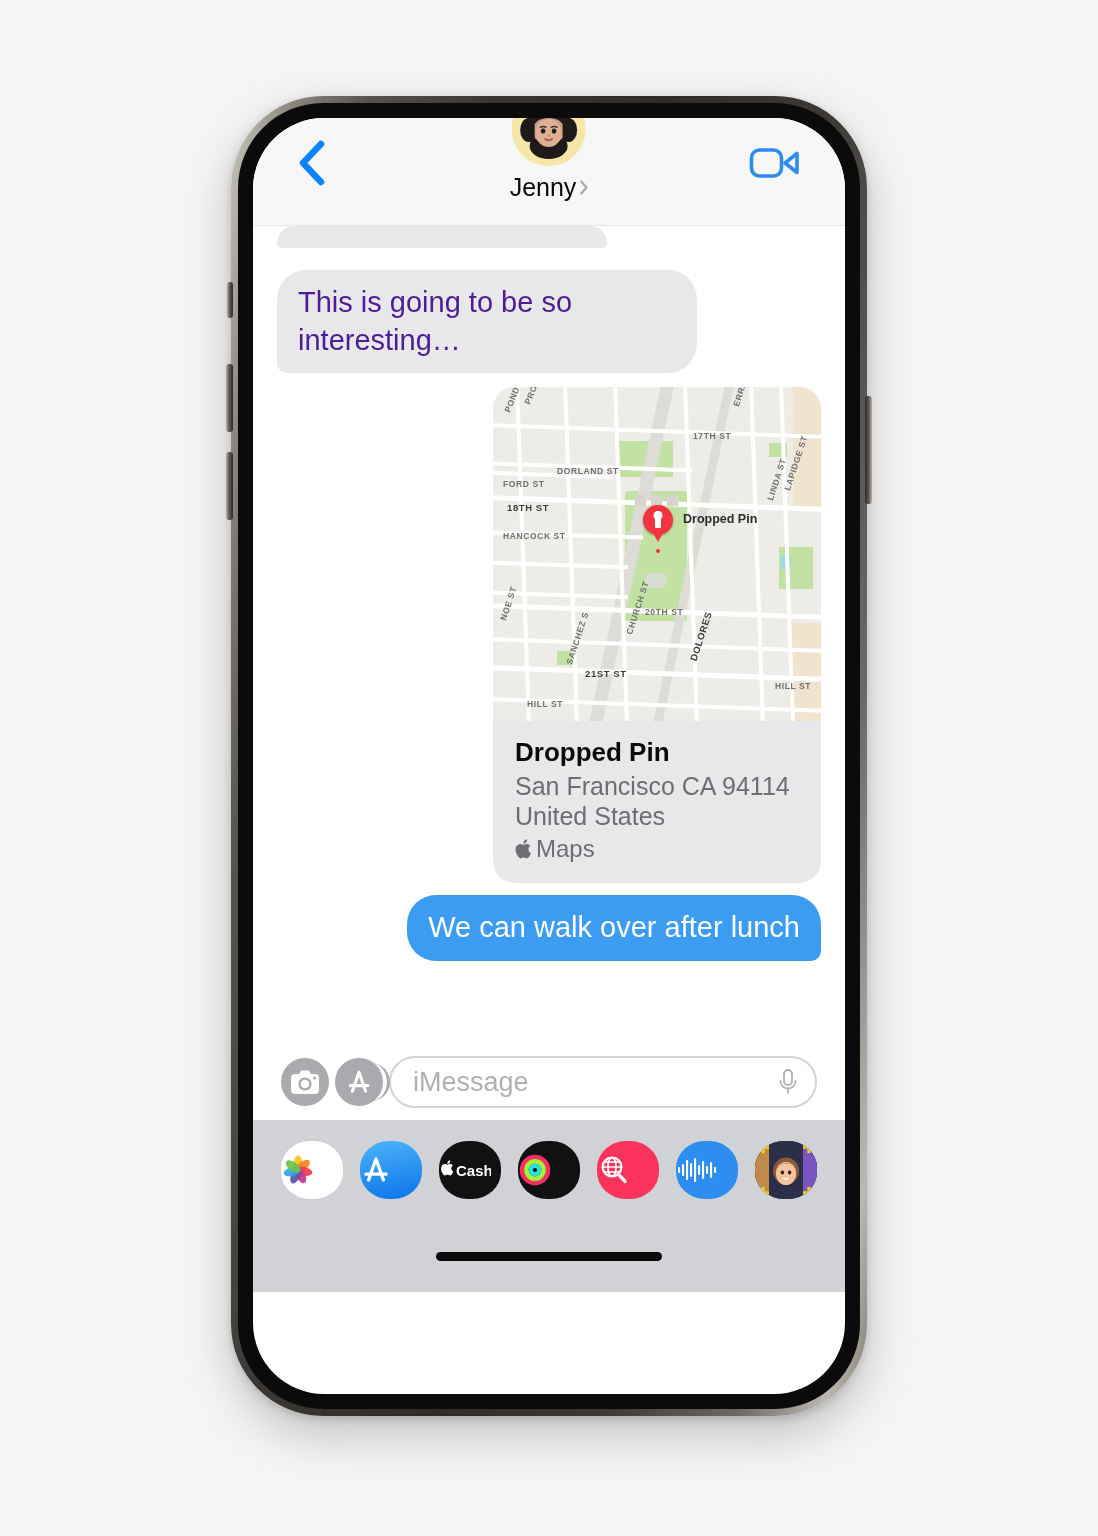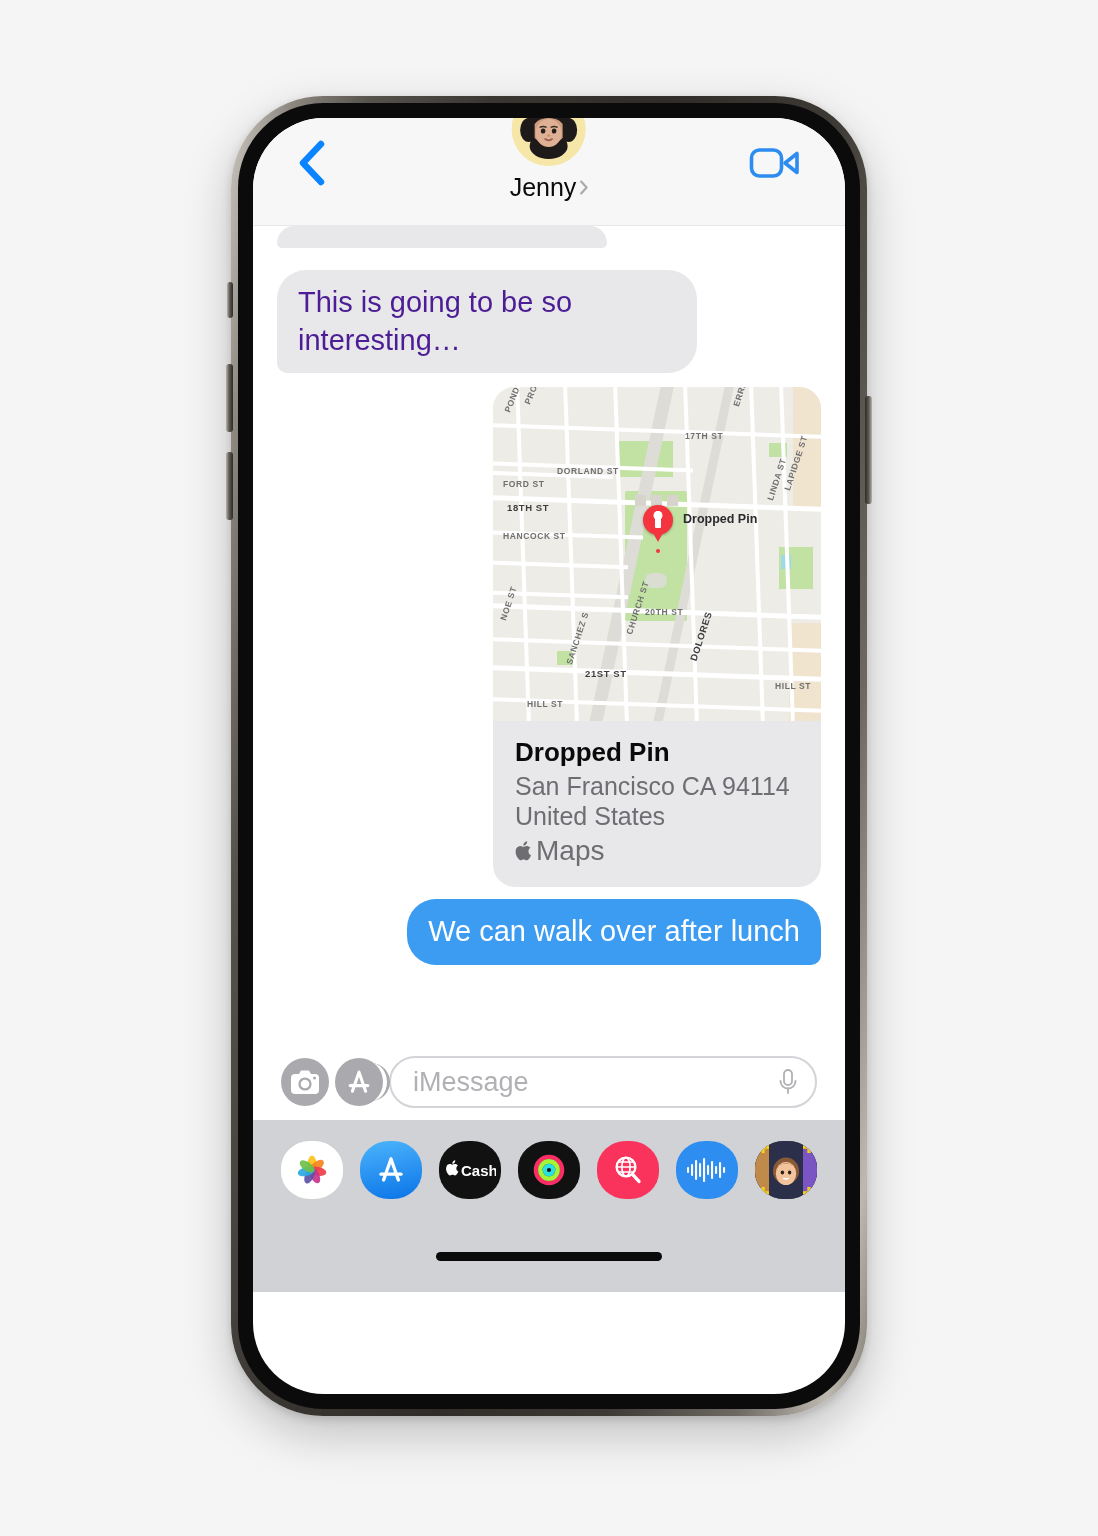--- a/index.html
+++ b/index.html
@@ -136,21 +136,21 @@
     width:9px; height:9px; border-radius:50%; background:#fff;
   }
   .pin-dot { position: absolute; left: 13px; top: 44px; width: 4px; height: 4px; border-radius: 50%; background: #f4353f; }
   .pin-label {
     position: absolute; left: 40px; top: 7px; font-size: 12.5px;
     font-weight: 700; color: #2b2b2d; white-space: nowrap;
   }
   .loc-meta { padding: 16px 22px 20px; }
   .loc-title { font-size: 26px; font-weight: 700; color: #0a0a0a; margin-bottom: 3px; }
   .loc-line { font-size: 25px; color: #6d6d72; line-height: 1.20; }
-  .loc-maps { display: flex; align-items: center; gap: 2px; margin-top: 4px; font-size: 28px; color: #6d6d72; }
+  .loc-maps { display: flex; align-items: center; gap: 2px; margin-top: 4px; font-size: 24px; color: #6d6d72; }
 
   
   .inputbar {
     position: relative; height: 76px; background: #fff;
     display: flex; align-items: center; gap: 6px; padding: 0 28px;
   }
   .circ-btn {
     width: 48px; height: 48px; border-radius: 50%; background: #a9a9ae;
     display: flex; align-items: center; justify-content: center; flex: 0 0 auto; cursor: pointer;
   }
@@ -162,21 +162,21 @@
   .textfield {
     flex: 1; height: 52px; border: 2px solid #d4d4d8; border-radius: 26px;
     display: flex; align-items: center; justify-content: space-between; padding: 0 16px 0 22px;
   }
   .placeholder { font-size: 27px; color: #b0b0b5; }
 
   
   .drawer { height: 100px; background: #d0d2d6; display: flex; align-items: center; justify-content: center; gap: 17px; }
   .app-ic {
     width: 62px; height: 58px; border-radius: 29px / 27px; flex: 0 0 auto;
-    display: flex; align-items: center; justify-content: center;
+    display: flex; align-items: center; justify-content: flex-start;
     position: relative; overflow: hidden; cursor: pointer;
   }
   .home-area { height: 72px; background: #d0d2d6; display: flex; align-items: center; justify-content: center; }
   .home-ind { width: 226px; height: 9px; border-radius: 5px; background: #0a0a0a; }
 </style>
 </head>
 <body>
 
 <div class="stage">
   <div class="phone">
@@ -278,21 +278,21 @@
                   <div class="blk" style="left:142px;top:108px;width:11px;height:11px;background:#d7d4ce"></div>
                   <div class="blk" style="left:158px;top:108px;width:11px;height:11px;background:#d7d4ce"></div>
                   <div class="blk" style="left:174px;top:108px;width:11px;height:11px;background:#d7d4ce"></div>
                   <div class="blk" style="left:152px;top:186px;width:22px;height:15px;background:#d9ddd2;border-radius:7px"></div>
                 </div>
                 <div id="street-labels">
                     <div class="st-label" style="left: 34px; top: 12px; transform: rotate(-68deg); transform-origin: left center;">PROSPER ST</div>
                     <div class="st-label" style="left: 14px; top: 20px; transform: rotate(-68deg); transform-origin: left center;">POND ST</div>
                     <div class="st-label" style="left: 10px; top: 92px; transform: rotate(0deg); transform-origin: left center;">FORD ST</div>
                     <div class="st-label" style="left: 64px; top: 79px; transform: rotate(0deg); transform-origin: left center;">DORLAND ST</div>
-                    <div class="st-label" style="left: 192px; top: 44px; transform: rotate(0deg); transform-origin: left center;">17TH ST</div>
+                    <div class="st-label" style="left: 200px; top: 44px; transform: rotate(0deg); transform-origin: left center;">17TH ST</div>
                     <div class="st-label" style="left: 243px; top: 14px; transform: rotate(-72deg); transform-origin: left center;">ERRERO ST</div>
                     <div class="st-label st-bold" style="left: 14px; top: 115px; transform: rotate(0deg); transform-origin: left center;">18TH ST</div>
                     <div class="st-label" style="left: 10px; top: 144px; transform: rotate(0deg); transform-origin: left center;">HANCOCK ST</div>
                     <div class="st-label" style="left: 277px; top: 108px; transform: rotate(-72deg); transform-origin: left center;">LINDA ST</div>
                     <div class="st-label" style="left: 294px; top: 98px; transform: rotate(-72deg); transform-origin: left center;">LAPIDGE ST</div>
                     <div class="st-label" style="left: 10px; top: 228px; transform: rotate(-72deg); transform-origin: left center;">NOE ST</div>
                     <div class="st-label" style="left: 152px; top: 220px; transform: rotate(0deg); transform-origin: left center;">20TH ST</div>
                     <div class="st-label" style="left: 136px; top: 242px; transform: rotate(-72deg); transform-origin: left center;">CHURCH ST</div>
                     <div class="st-label" style="left: 76px; top: 272px; transform: rotate(-72deg); transform-origin: left center;">SANCHEZ S</div>
                     <div class="st-label st-bold" style="left: 92px; top: 281px; transform: rotate(0deg); transform-origin: left center;">21ST ST</div>

